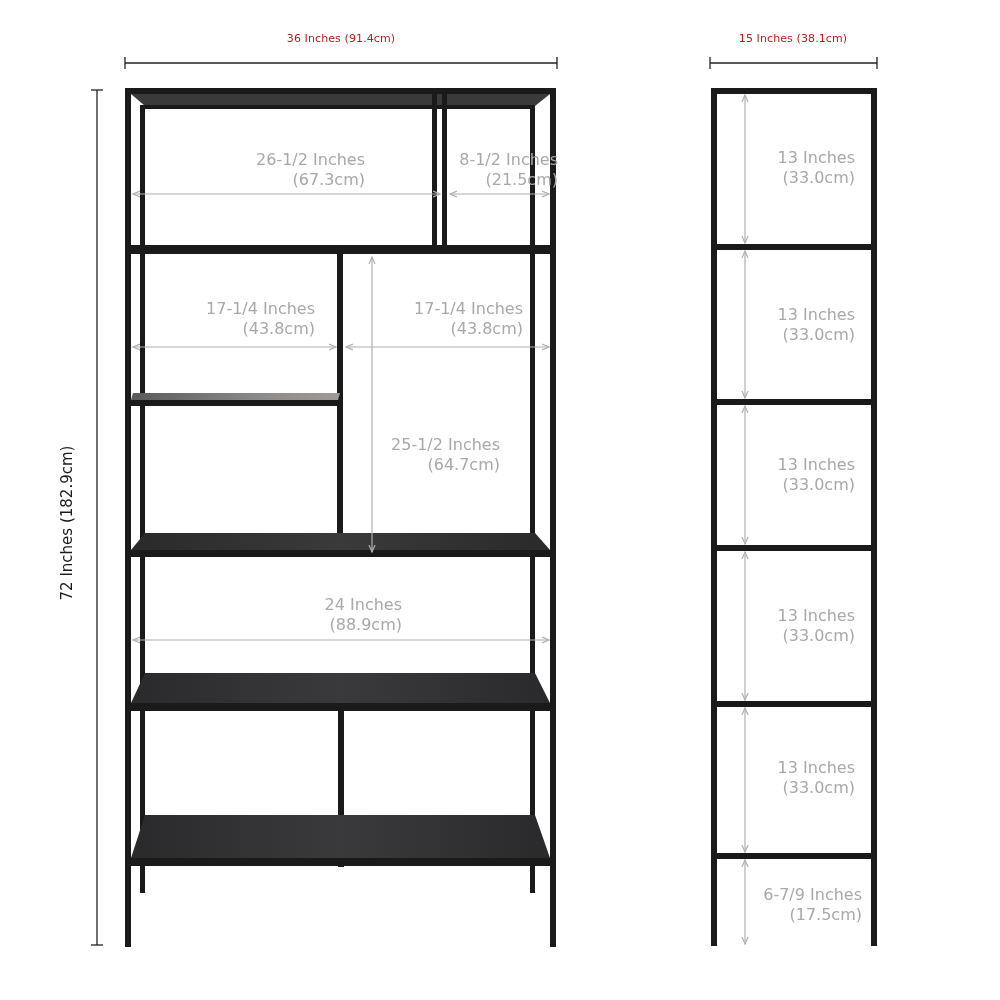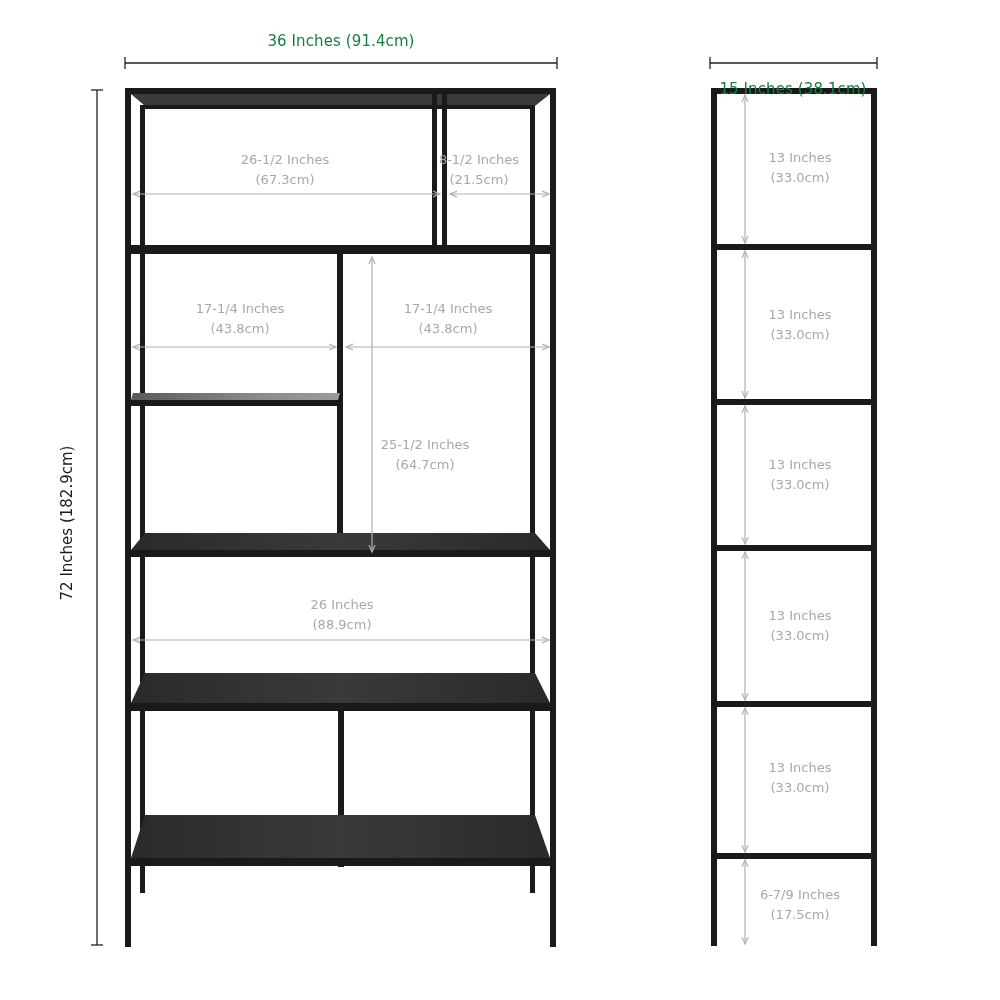--- a/index.html
+++ b/index.html
@@ -1,19 +1,19 @@
 <!DOCTYPE html>
 <html><head>
 <meta charset="utf-8">
 <style>
   html, body { margin:0; padding:0; background:#ffffff; }
   body { width:1000px; height:1000px; position:relative; overflow:hidden;
          font-family:"DejaVu Sans", "Liberation Sans", sans-serif; }
-  .dim-title { position:absolute; font-size:15px; color:#15803d; white-space:nowrap; text-align:center; letter-spacing:0.1px; }
-  .dim-label { position:absolute; font-size:13px; line-height:20px; color:#a8a8a8; text-align:center; white-space:nowrap; }
+  .dim-title { position:absolute; font-size:11px; color:#b91c1c; white-space:nowrap; text-align:center; letter-spacing:0.1px; }
+  .dim-label { position:absolute; font-size:16px; line-height:20px; color:#a8a8a8; text-align:right; white-space:nowrap; }
   .dim-label span { display:block; }
   .vtitle { position:absolute; font-size:15px; color:#1b1b1b; white-space:nowrap;
             transform:rotate(-90deg); transform-origin:center center; }
   svg { position:absolute; left:0; top:0; }
 </style>
 </head>
 <body>
 
 <svg width="1000" height="1000" viewBox="0 0 1000 1000">
   <defs>
@@ -111,45 +111,45 @@
     <line x1="745" y1="95" x2="745" y2="243" marker-start="url(#arrG)" marker-end="url(#arrG)"></line>
     <line x1="745" y1="251" x2="745" y2="398" marker-start="url(#arrG)" marker-end="url(#arrG)"></line>
     <line x1="745" y1="406" x2="745" y2="544" marker-start="url(#arrG)" marker-end="url(#arrG)"></line>
     <line x1="745" y1="552" x2="745" y2="700" marker-start="url(#arrG)" marker-end="url(#arrG)"></line>
     <line x1="745" y1="708" x2="745" y2="852" marker-start="url(#arrG)" marker-end="url(#arrG)"></line>
     <line x1="745" y1="860" x2="745" y2="944" marker-start="url(#arrG)" marker-end="url(#arrG)"></line>
   </g>
 </svg>
 
 <div class="dim-title" style="left:125px; top:32px; width:432px;">36 Inches (91.4cm)</div>
-<div class="dim-title" style="left:700px; top:32px; width:186px;margin-top:48px;">15 Inches (38.1cm)</div>
+<div class="dim-title" style="left:700px; top:32px; width:186px;">15 Inches (38.1cm)</div>
 <div class="vtitle" style="left:-13px; top:514px; width:160px; text-align:center;">72 Inches (182.9cm)</div>
 
 <div class="dim-label" style="left:205px; top:150px; width:160px;">
   <span>26-1/2 Inches</span>
   <span>(67.3cm)</span>
 </div>
-<div class="dim-label" style="left:420px; top:150px; width:118px;">
+<div class="dim-label" style="left:440px; top:150px; width:118px;">
   <span>8-1/2 Inches</span>
   <span>(21.5cm)</span>
 </div>
 <div class="dim-label" style="left:165px; top:299px; width:150px;">
   <span>17-1/4 Inches</span>
   <span>(43.8cm)</span>
 </div>
 <div class="dim-label" style="left:373px; top:299px; width:150px;">
   <span>17-1/4 Inches</span>
   <span>(43.8cm)</span>
 </div>
 <div class="dim-label" style="left:350px; top:435px; width:150px;">
   <span>25-1/2 Inches</span>
   <span>(64.7cm)</span>
 </div>
 <div class="dim-label" style="left:282px; top:595px; width:120px;">
-  <span>26 Inches</span>
+  <span>24 Inches</span>
   <span>(88.9cm)</span>
 </div>
 
 <div class="dim-label" style="left:745px; top:148px; width:110px;">
   <span>13 Inches</span>
   <span>(33.0cm)</span>
 </div>
 <div class="dim-label" style="left:745px; top:305px; width:110px;">
   <span>13 Inches</span>
   <span>(33.0cm)</span>

